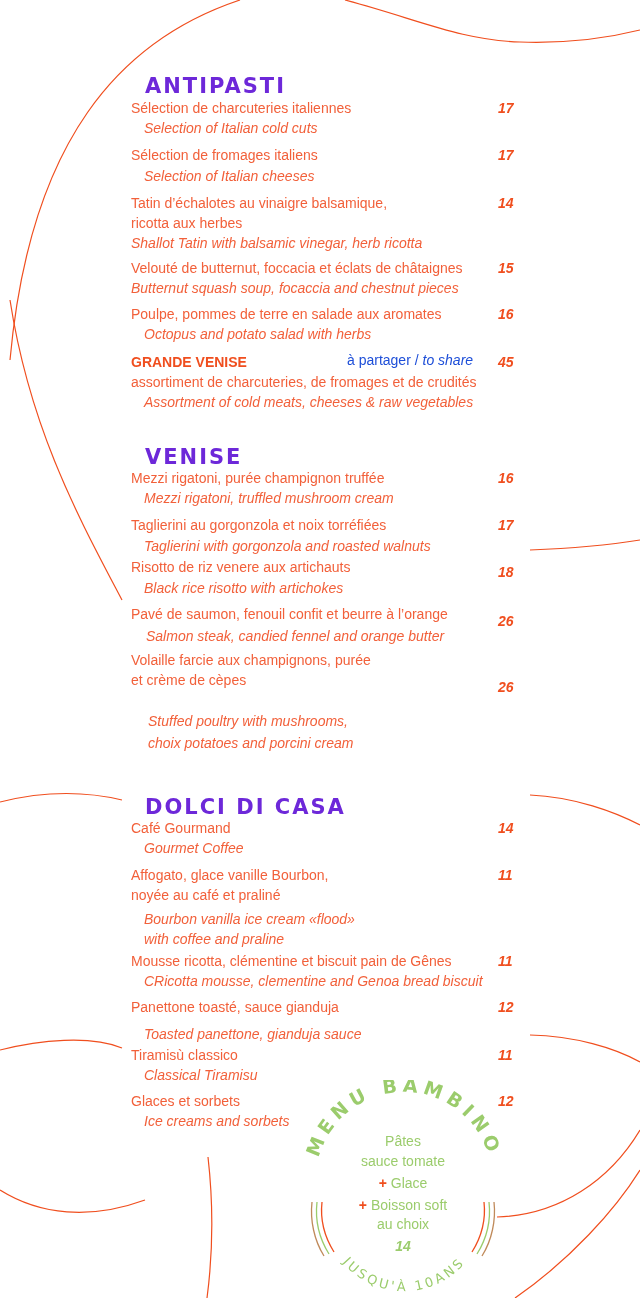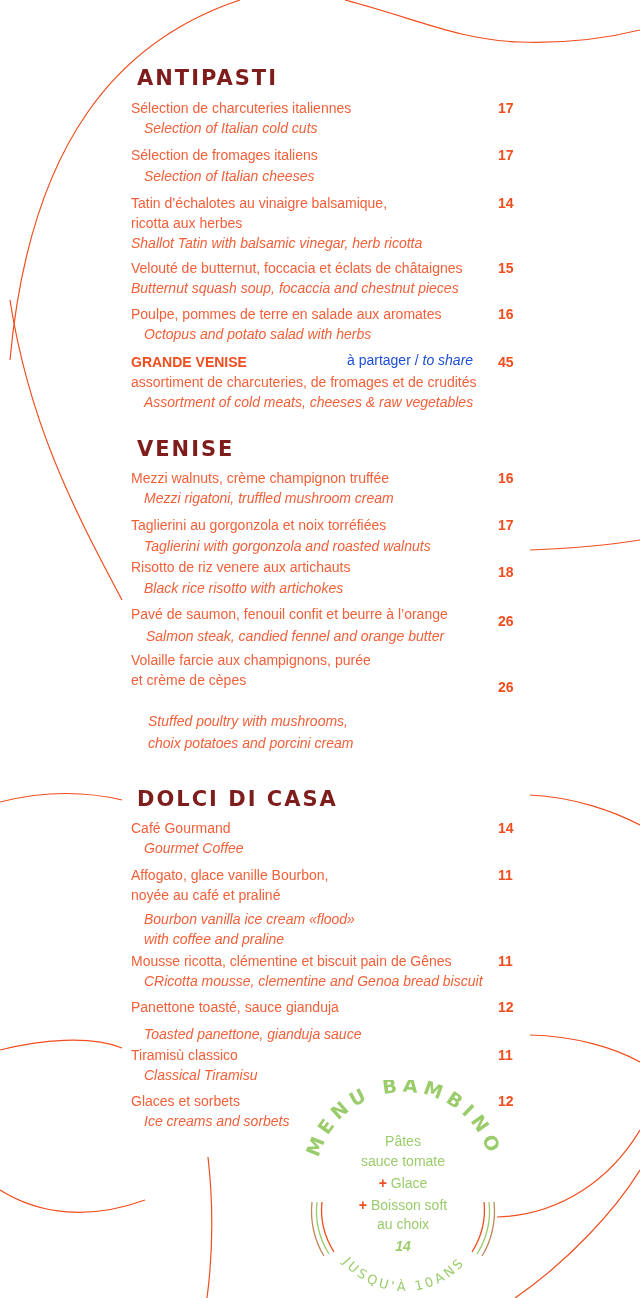--- a/index.html
+++ b/index.html
@@ -1,25 +1,25 @@
 <!DOCTYPE html>
 <html><head>
 <meta charset="utf-8">
 <style>
   html, body { margin: 0; padding: 0; background: #ffffff; }
   body { width: 640px; height: 1298px; position: relative; overflow: hidden;
          font-family: "Liberation Sans", "DejaVu Sans", sans-serif; color: #f2603a; }
   #deco { position: absolute; left: 0; top: 0; width: 640px; height: 1298px; pointer-events: none; }
   .section-title { position: absolute; left: 137px; font-family: "DejaVu Sans", sans-serif;
-                   font-weight: bold; font-size: 21px; letter-spacing: 2px; color: #7f1d1d; margin: 0; }
+                   font-weight: bold; font-size: 21px; letter-spacing: 2px; color: #6d28d9; margin: 8px; }
   .item { position: absolute; left: 131px; width: 380px; }
   .fr { font-size: 14px; line-height: 20px; color: #f2603a; display: block; white-space: nowrap; }
   .en { font-size: 14px; line-height: 20px; color: #f2603a; font-style: italic; display: block; white-space: nowrap; padding-left: 13px; }
   .en.noindent { padding-left: 0; }
-  .price { position: absolute; left: 498px; font-size: 14px; font-weight: bold; color: #f04e1e; }
+  .price { position: absolute; left: 498px; font-size: 14px; font-weight: bold; font-style: italic; color: #f04e1e; }
   .strong { font-weight: bold; color: #f04e1e; }
   .share { position: absolute; left: 216px; top: 0; font-size: 14px; color: #1d4ed8; }
   .share i { font-style: italic; }
   .bambino { position: absolute; left: 298px; top: 1080px; width: 210px; height: 218px; }
   .bambino .line { position: absolute; left: 0; width: 210px; text-align: center; font-size: 14px; color: #9bcc6c; line-height: 18px; }
   .plus { color: #f04e1e; font-weight: bold; }
 </style>
 </head>
 <body>
 
@@ -77,21 +77,21 @@
   <span class="fr strong">GRANDE VENISE</span>
   <span class="share"><span>à partager / </span><i>to share</i></span>
   <span class="fr">assortiment de charcuteries, de fromages et de crudités</span>
   <span class="en">Assortment of cold meats, cheeses &amp; raw vegetables</span>
 </div>
 <span class="price" style="top:354px">45</span>
 
 <h2 class="section-title" style="top:437px">VENISE</h2>
 
 <div class="item" style="top:468px">
-  <span class="fr">Mezzi walnuts, crème champignon truffée</span>
+  <span class="fr">Mezzi rigatoni, purée champignon truffée</span>
   <span class="en">Mezzi rigatoni, truffled mushroom cream</span>
 </div>
 <span class="price" style="top:470px">16</span>
 
 <div class="item" style="top:515px">
   <span class="fr">Taglierini au gorgonzola et noix torréfiées</span>
   <span class="en" style="margin-top:1px">Taglierini with gorgonzola and roasted walnuts</span>
 </div>
 <span class="price" style="top:517px">17</span>
 

